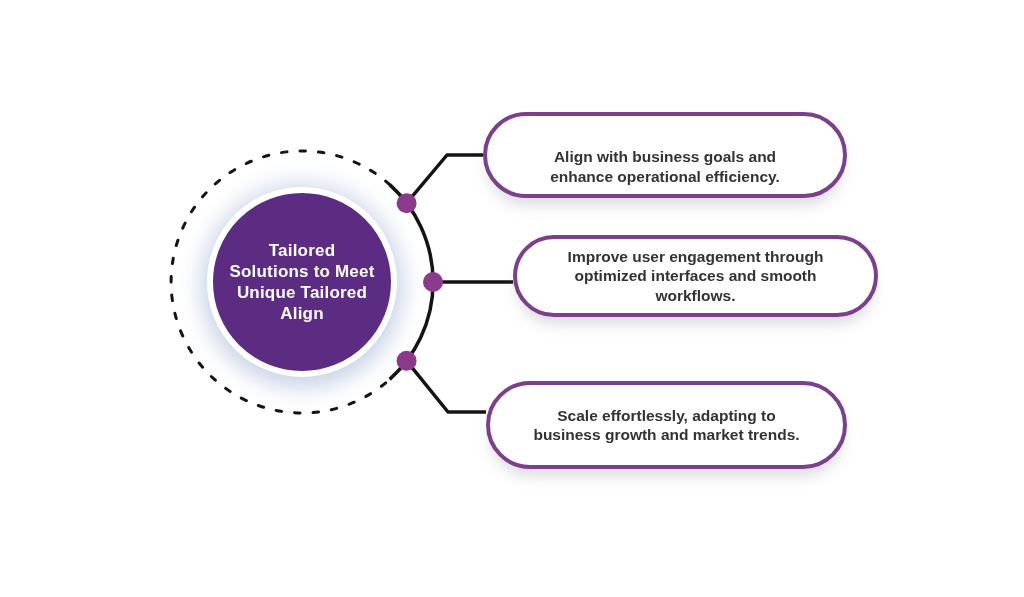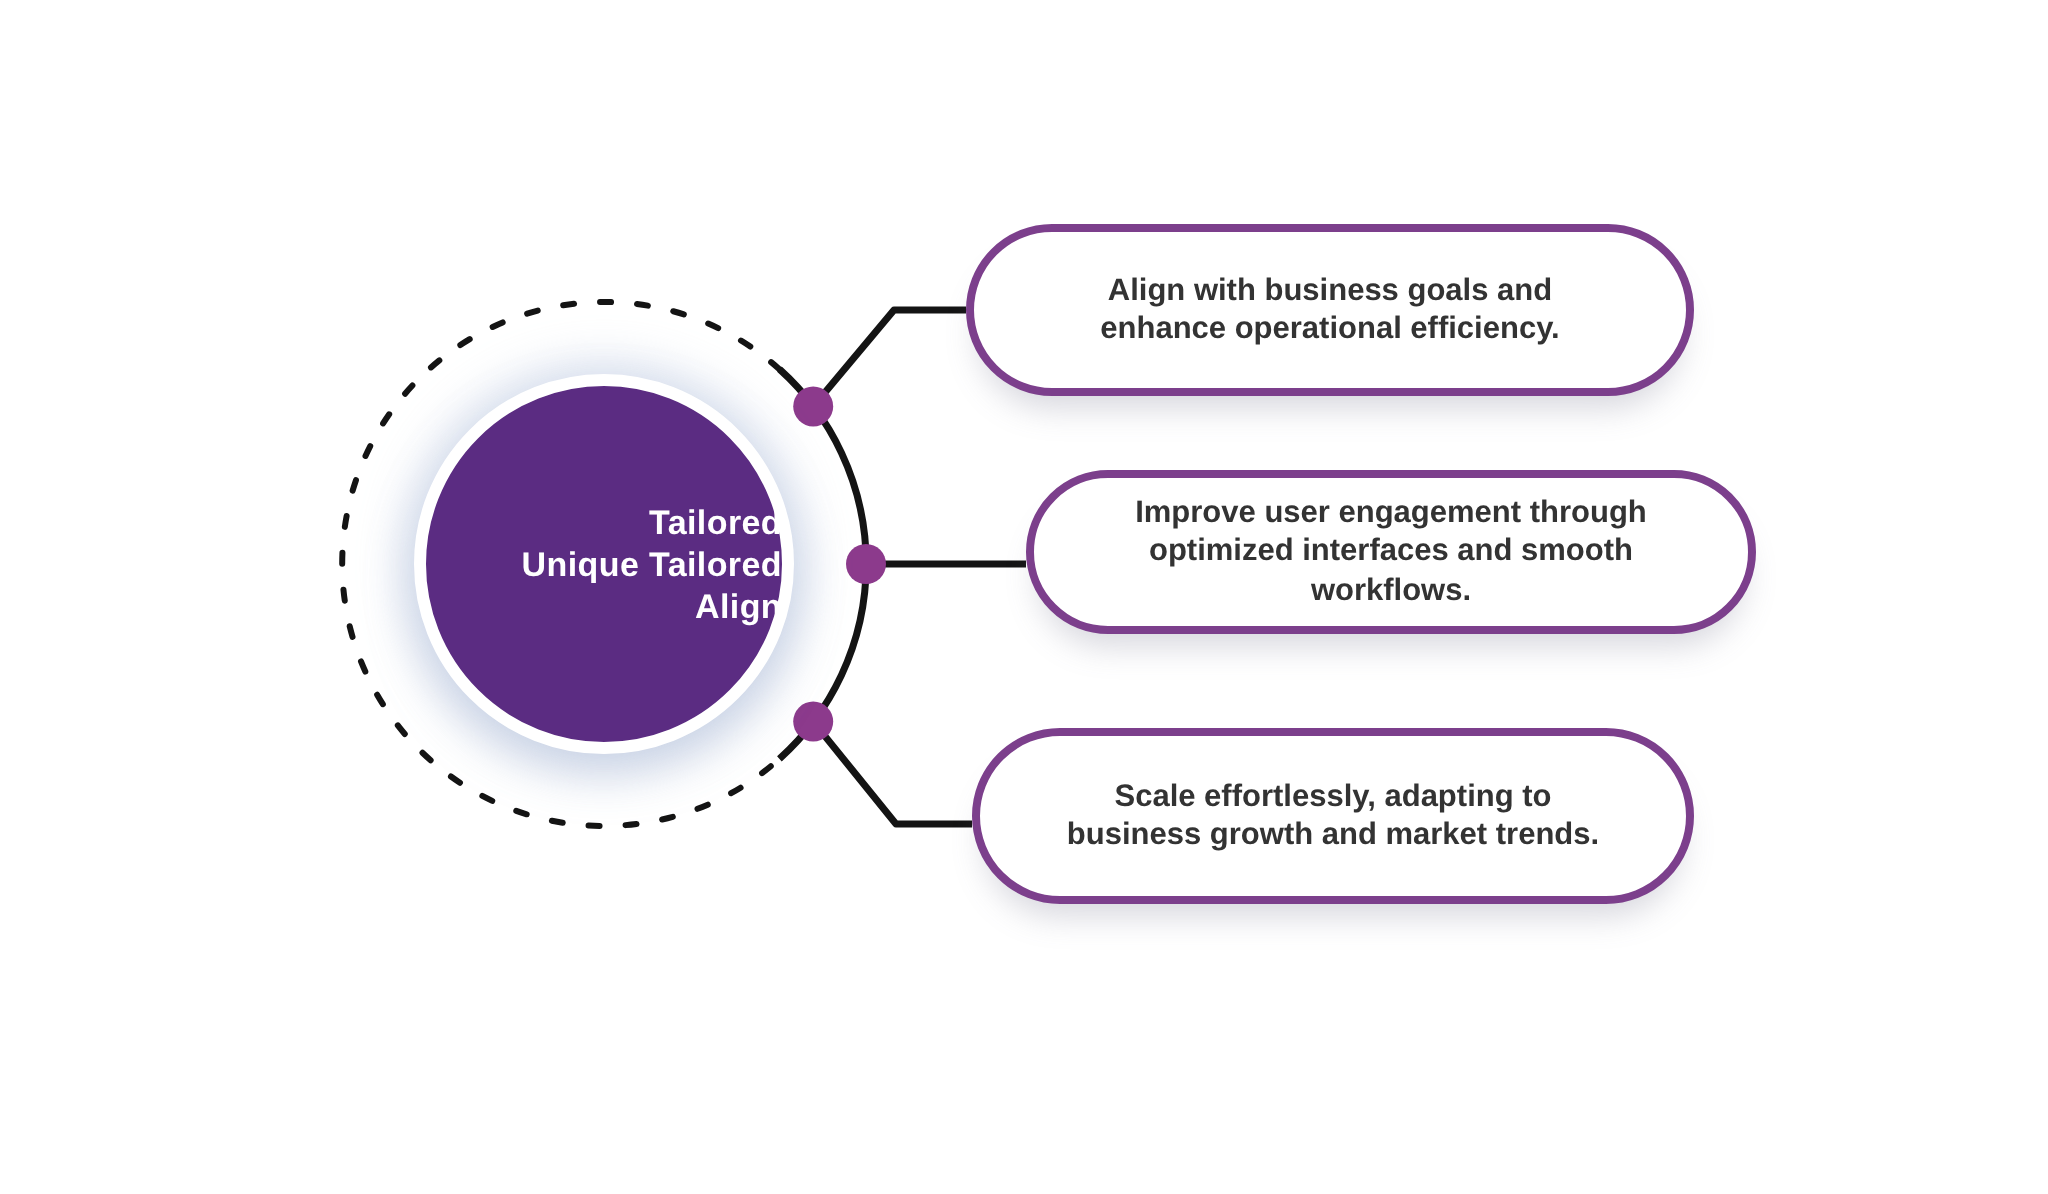--- a/index.html
+++ b/index.html
@@ -33,41 +33,41 @@
   }
   .node-dot{fill:var(--dot);}
   .hub{
     position:absolute;
     left:207px;top:187px;width:190px;height:190px;
     box-sizing:border-box;
     background:var(--accent);
     border:6px solid #ffffff;
     border-radius:50%;
     box-shadow:0 0 22px 6px rgba(176,190,220,0.45), 0 10px 24px rgba(150,165,200,0.35);
-    display:flex;flex-direction:column;align-items:flex-end;justify-content:center;
+    display:flex;flex-direction:column;align-items:center;justify-content:center;
     text-align:center;
     color:#ffffff;
     font-size:17px;font-weight:700;line-height:21px;
     letter-spacing:0.2px;
   }
   .pill{
     position:absolute;
     box-sizing:border-box;
     background:#ffffff;
     border:4px solid var(--pill-border);
     display:flex;align-items:center;justify-content:center;
     text-align:center;
     padding:8px 34px;
     color:var(--text);
     font-size:15.5px;font-weight:600;line-height:19.5px;
     box-shadow:0 12px 16px -6px rgba(110,110,135,0.28);
   }
-  .pill-1{left:483px;top:112px;width:364px;height:86px;border-radius:43px;}
+  .pill-1{left:483px;top:112px;width:364px;height:86px;border-radius:43px;align-items:flex-end;}
   .pill-2{left:513px;top:235px;width:365px;height:82px;border-radius:45px;}
-  .pill-3{left:486px;top:364px;width:361px;height:88px;border-radius:44px;}
+  .pill-3{left:486px;top:381px;width:361px;height:88px;border-radius:44px;}
 </style>
 </head>
 <body>
 
 <div class="canvas">
 
   <svg class="wires" viewBox="0 0 1024 597" xmlns="http://www.w3.org/2000/svg" aria-hidden="true">
 
     <path class="dashed-ring" d="M 389.7 184.6 A 131 131 0 1 0 389.7 379.4"></path>
 
@@ -77,20 +77,21 @@
     <path class="connector" d="M 433 282 L 513 282"></path>
     <path class="connector" d="M 406.6 360.8 L 448 412 L 486 412"></path>
 
     <circle class="node-dot" cx="406.6" cy="203.2" r="10"></circle>
     <circle class="node-dot" cx="433" cy="282" r="10"></circle>
     <circle class="node-dot" cx="406.6" cy="360.8" r="10"></circle>
   </svg>
 
   <div class="hub">
     <div>Tailored</div>
+    <div>Solutions to Meet</div>
     <div>Unique Tailored</div>
     <div>Align</div>
   </div>
 
   <div class="pill pill-1">
     <span>Align with business goals and enhance operational efficiency.</span>
   </div>
 
   <div class="pill pill-2">
     <span>Improve user engagement through optimized interfaces and smooth workflows.</span>

